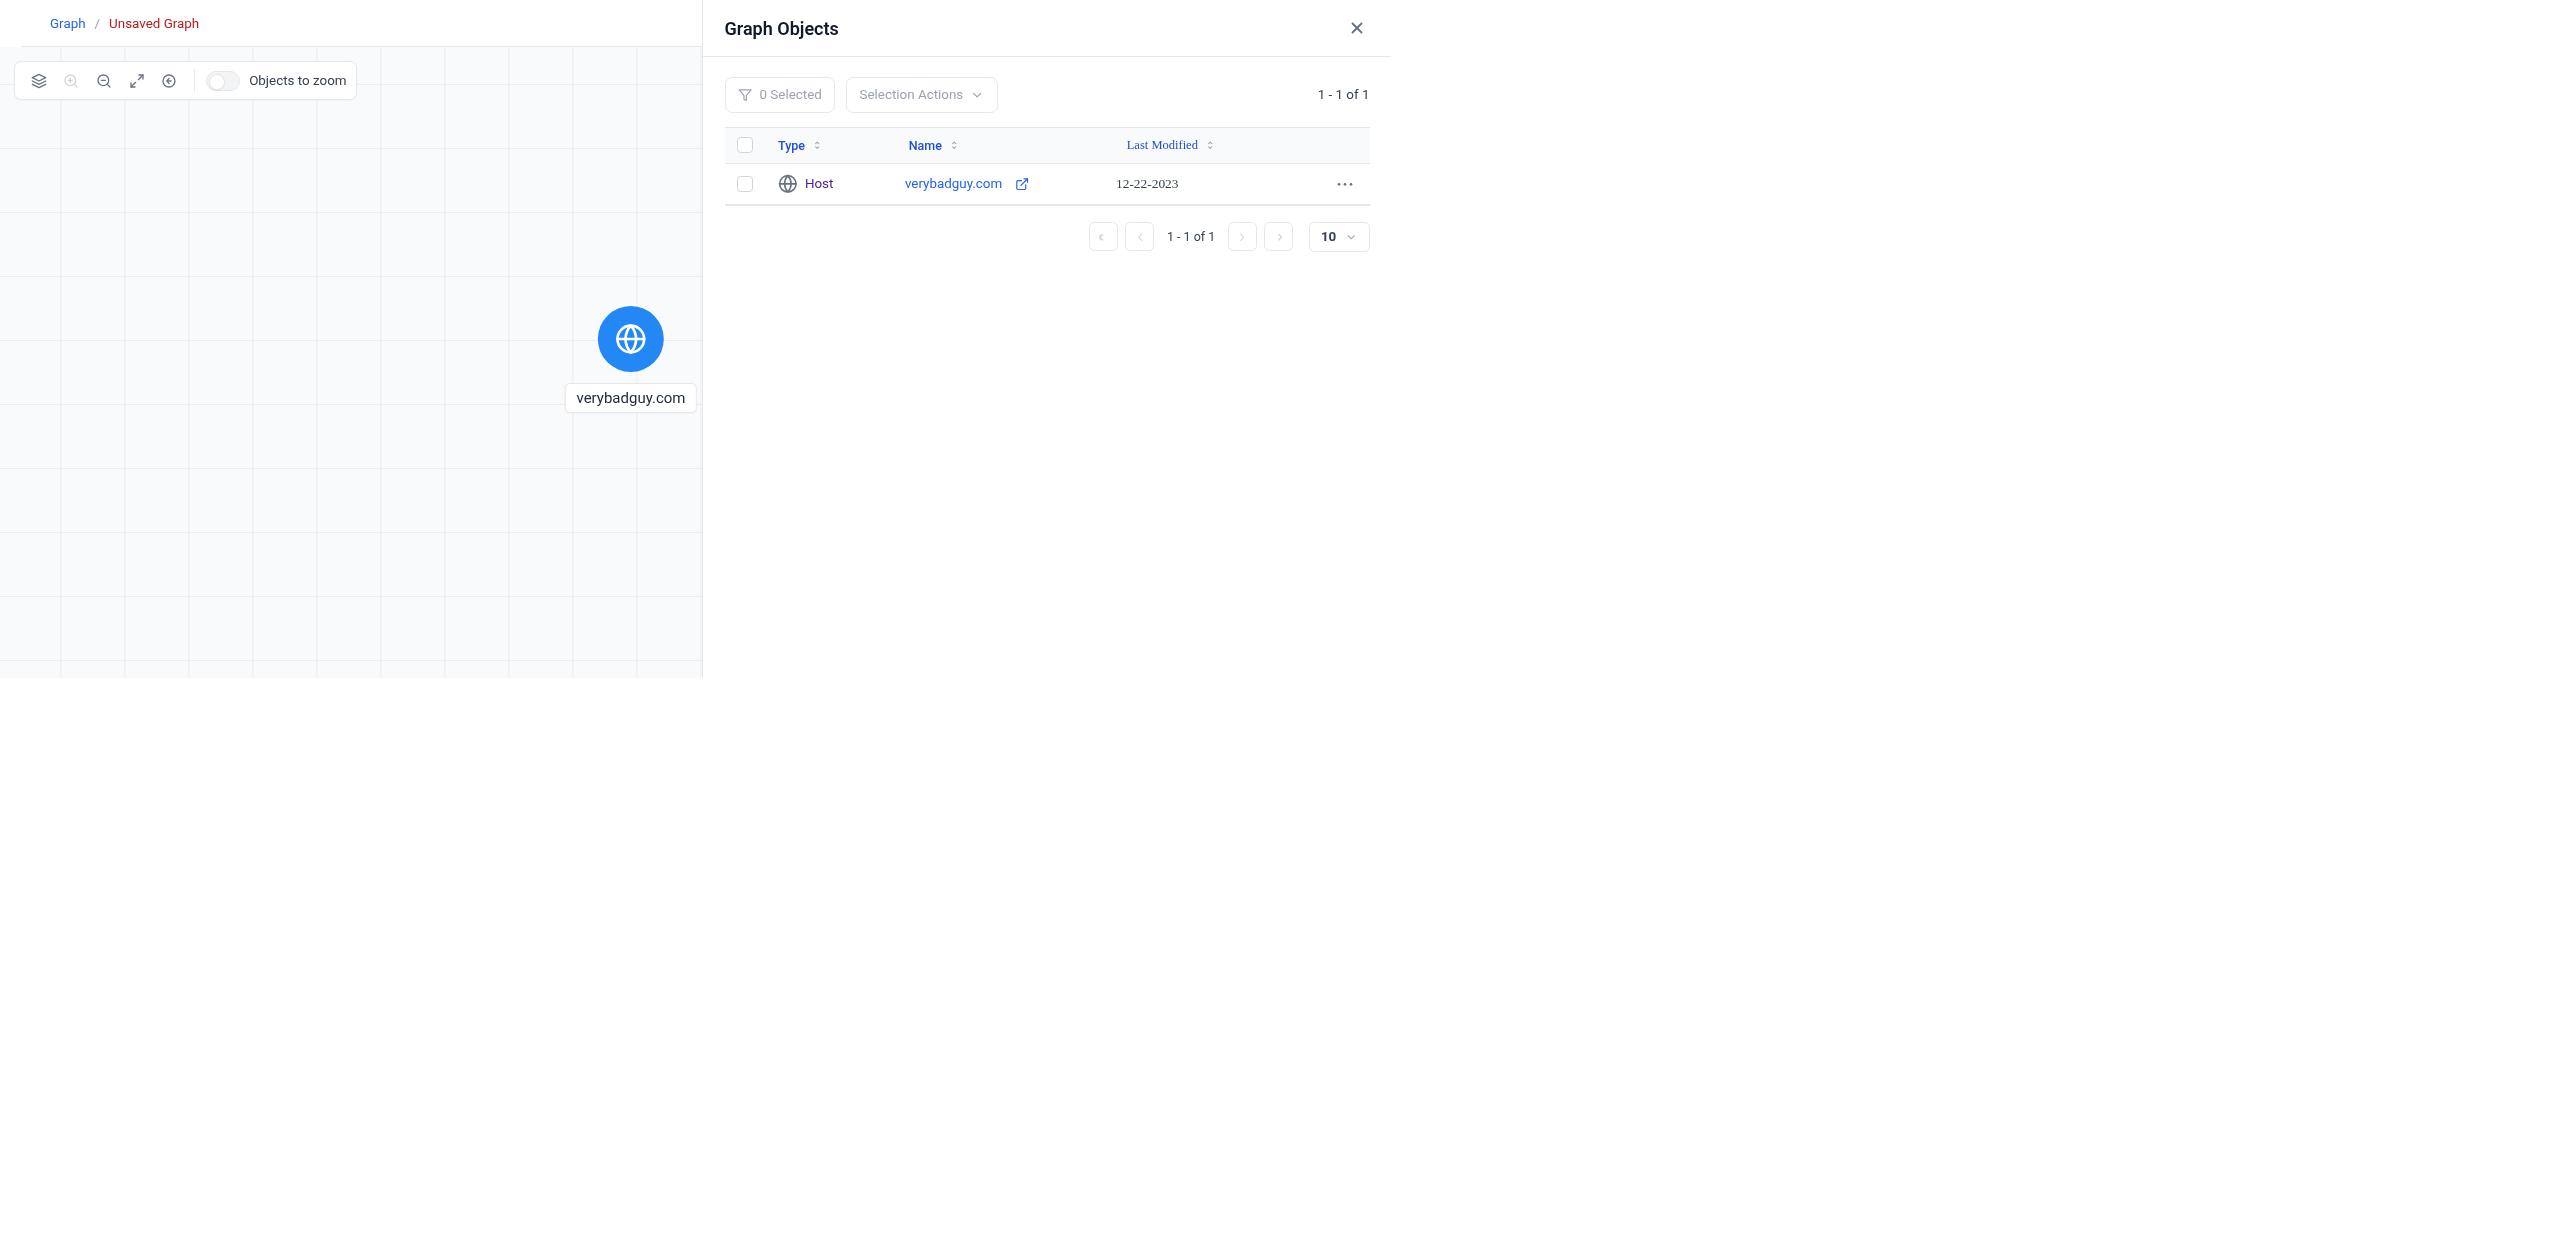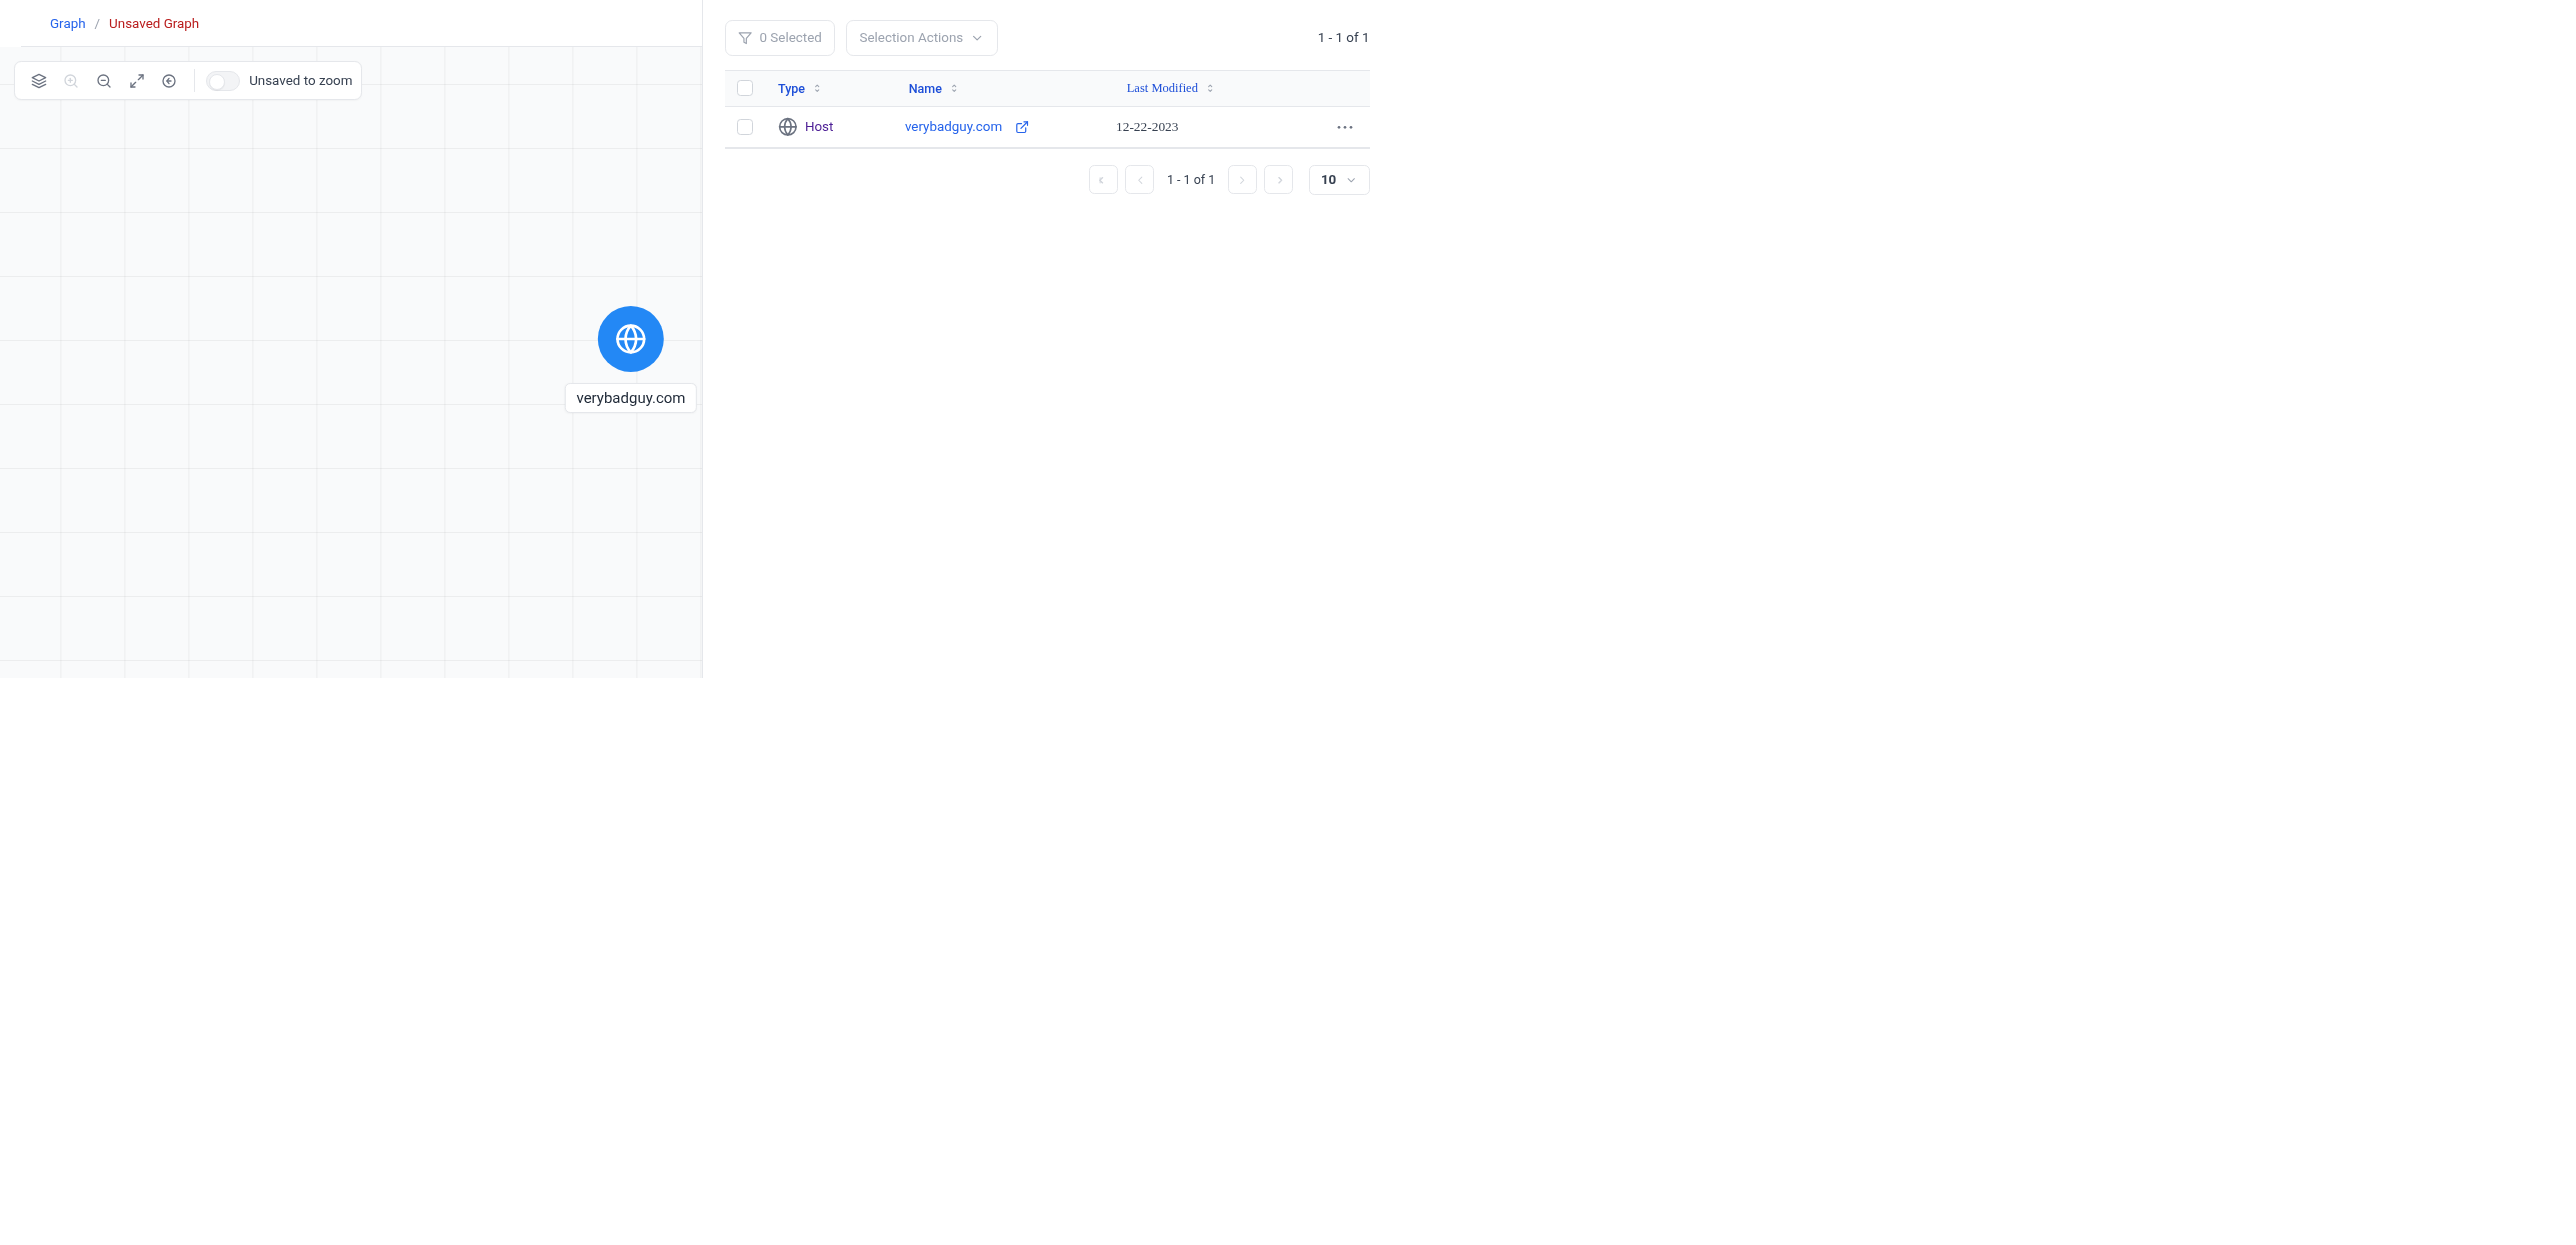--- a/index.html
+++ b/index.html
@@ -313,37 +313,46 @@
       <div class="tool-btn">
         <svg viewBox="0 0 24 24" fill="none" stroke="currentColor" stroke-width="2" stroke-linecap="round" stroke-linejoin="round">
             <circle cx="12" cy="12" r="9"></circle>
             <polyline points="12 8 9 12 12 16"></polyline>
             <line x1="9" y1="12" x2="15" y2="12"></line>
           </svg>
       </div>
       <div class="tool-sep"></div>
       <div class="toggle-wrap">
         <div class="toggle"></div>
-        <span class="toggle-label">Unsaved to zoom</span>
+        <span class="toggle-label">Objects to zoom</span>
       </div>
     </div>
 
     <div class="node">
       <div class="node-circle">
         <svg viewBox="0 0 24 24" fill="none" stroke="currentColor" stroke-width="2" stroke-linecap="round" stroke-linejoin="round">
             <circle cx="12" cy="12" r="10"></circle>
             <line x1="2" y1="12" x2="22" y2="12"></line>
             <path d="M12 2a15.3 15.3 0 0 1 4 10 15.3 15.3 0 0 1-4 10 15.3 15.3 0 0 1-4-10 15.3 15.3 0 0 1 4-10z"></path>
           </svg>
       </div>
       <div class="node-label">verybadguy.com</div>
     </div>
   </div>
 
   <div class="panel">
+    <div class="panel-header">
+      <div class="panel-title">Graph Objects</div>
+      <div class="close-btn">
+        <svg viewBox="0 0 24 24" fill="none" stroke="currentColor" stroke-width="2.5" stroke-linecap="round">
+            <line x1="18" y1="6" x2="6" y2="18"></line>
+            <line x1="6" y1="6" x2="18" y2="18"></line>
+          </svg>
+      </div>
+    </div>
 
     <div class="panel-body">
 
 
       <div class="filter-row">
         <div class="filter-left">
           <div class="chip">
             <svg viewBox="0 0 24 24" fill="none" stroke="currentColor" stroke-width="2" stroke-linecap="round" stroke-linejoin="round">
                 <polygon points="22 3 2 3 10 12.46 10 19 14 21 14 12.46 22 3"></polygon>
               </svg>

